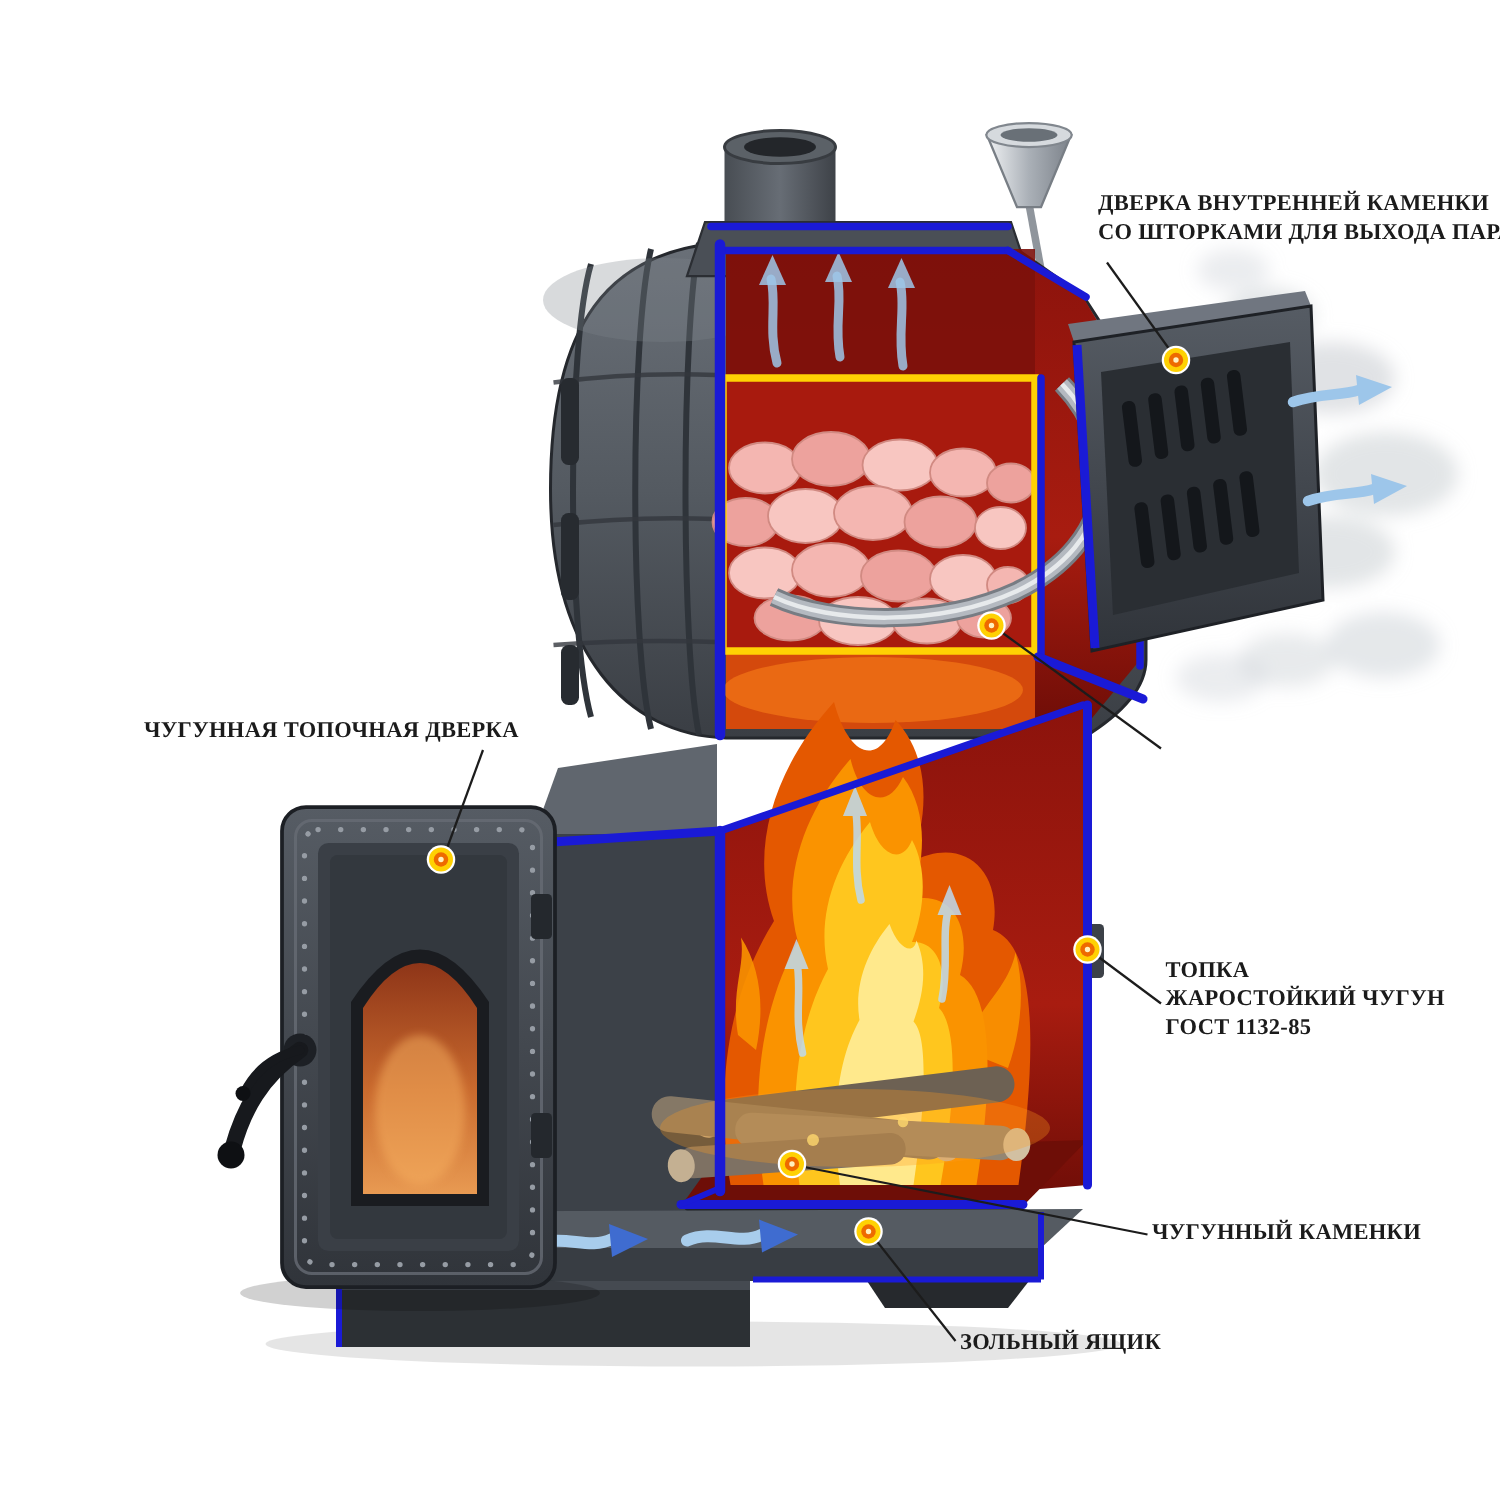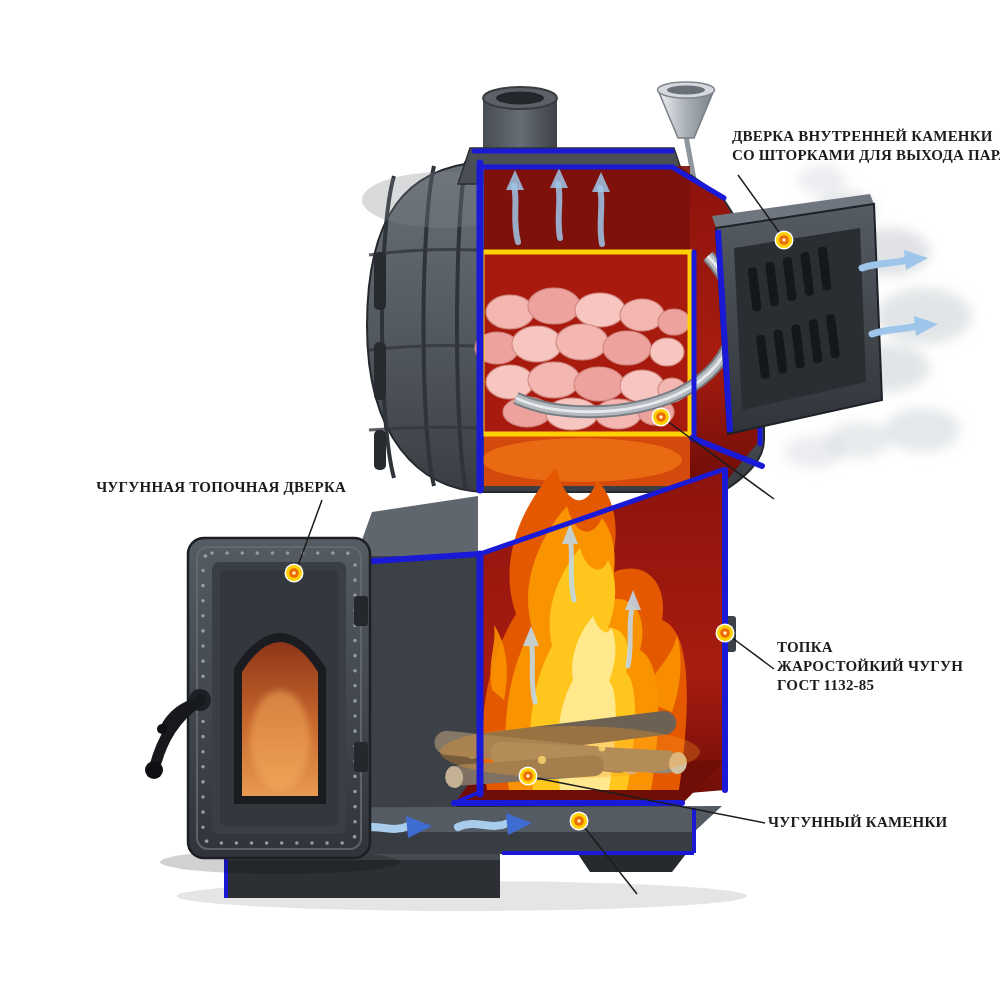--- a/index.html
+++ b/index.html
@@ -334,15 +334,16 @@
     </g>
   </g>
 </svg>
 
 <div class="label" style="left:710px;top:127px;width:290px;">ДВЕРКА ВНУТРЕННЕЙ КАМЕНКИ
 СО ШТОРКАМИ ДЛЯ ВЫХОДА ПАРА</div>
 <div class="label" style="left:755px;top:638px;width:230px;">ТОПКА
 ЖАРОСТОЙКИЙ ЧУГУН
 ГОСТ 1132-85</div>
 <div class="label" style="left:746px;top:813px;width:240px;">ЧУГУННЫЙ КАМЕНКИ</div>
-<div class="label" style="left:74px;top:478px;width:250px;text-align:right;">ЧУГУННАЯ ТОПОЧНАЯ ДВЕРКА</div>
+<div class="label" style="left:618px;top:886px;width:220px;">ЗОЛЬНЫЙ ЯЩИК</div>
+<div class="label" style="left:74px;top:478px;width:250px;">ЧУГУННАЯ ТОПОЧНАЯ ДВЕРКА</div>
 
 </div>
 
 </body></html>

